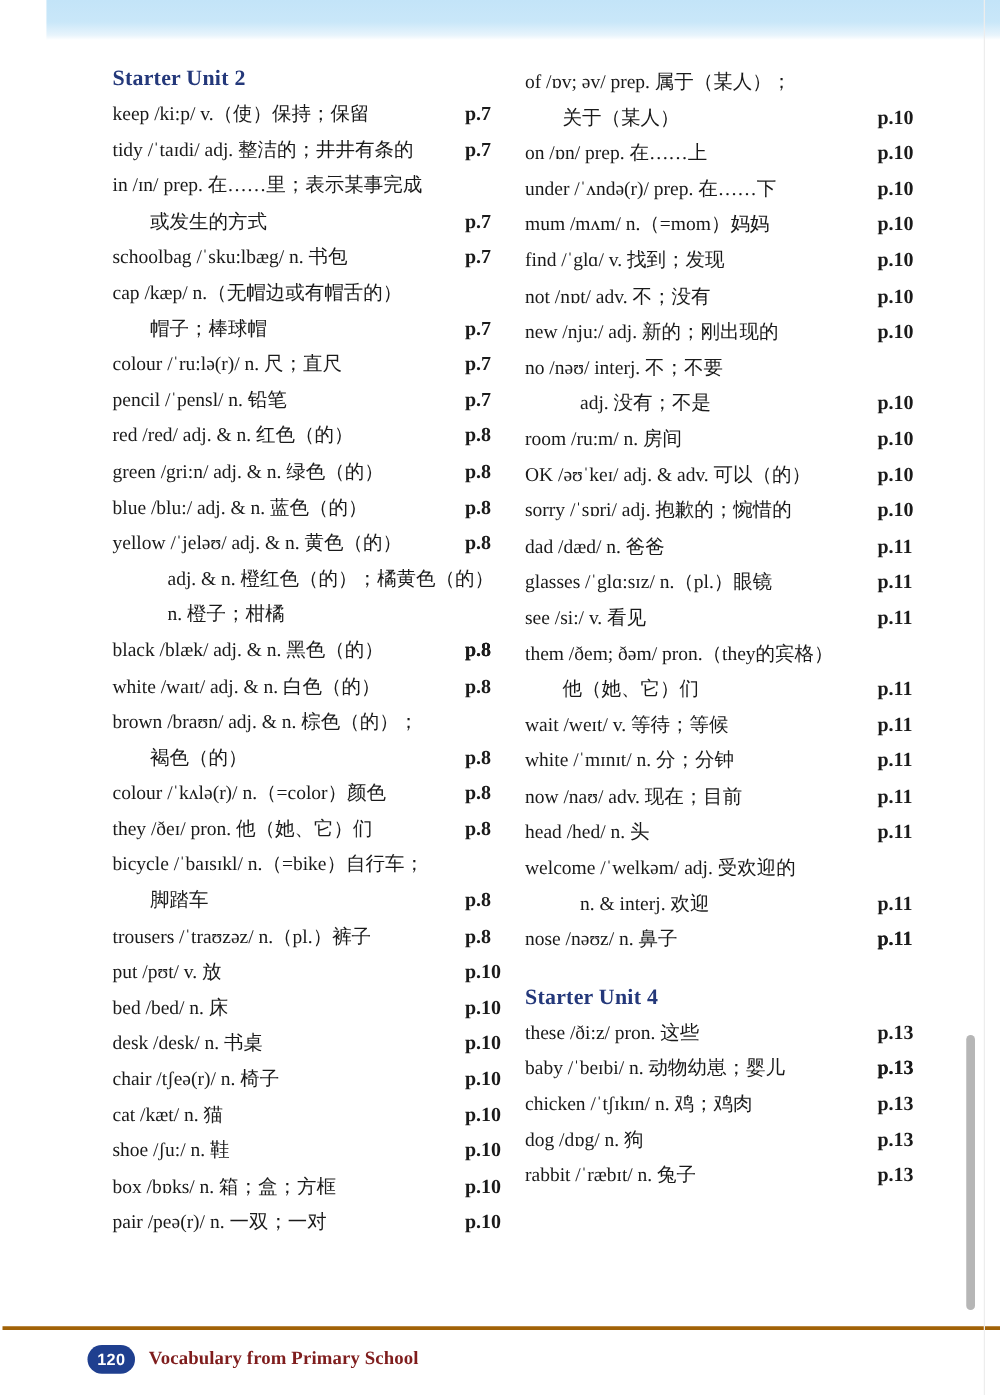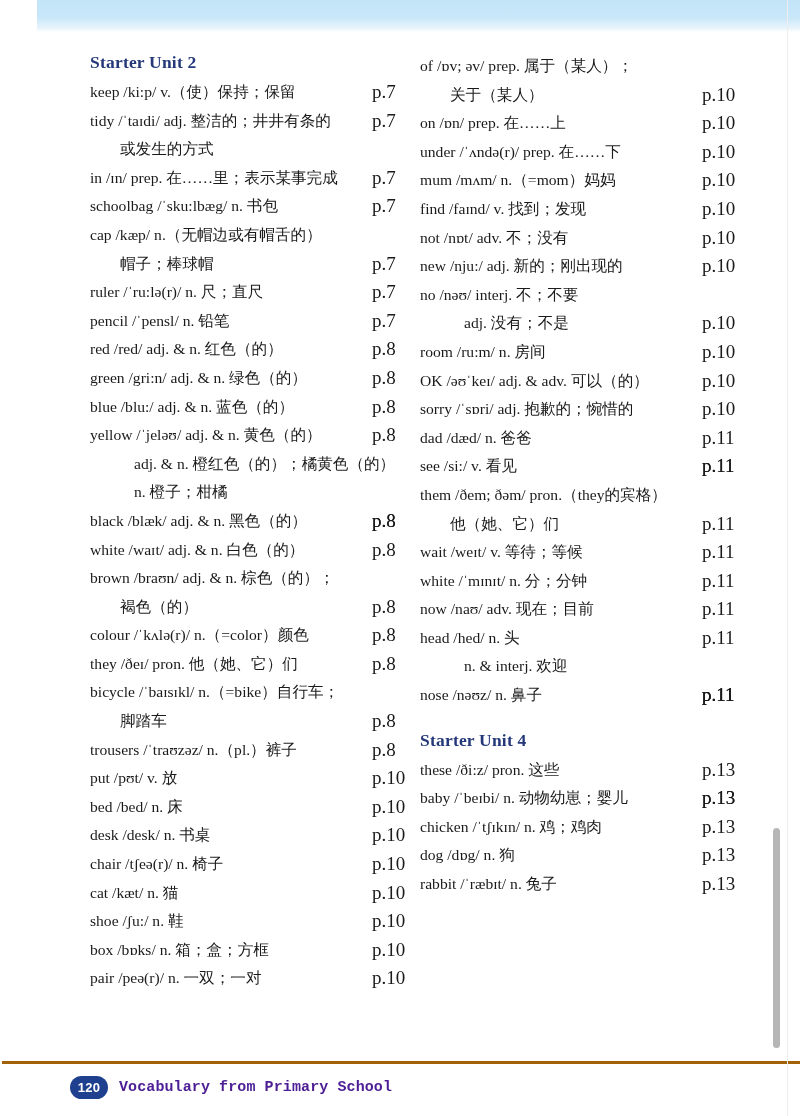--- a/index.html
+++ b/index.html
@@ -77,23 +77,24 @@
   .eline {
     white-space: nowrap;
   }
   .eline.indent  { padding-left: 30px; }
   .eline.indent2 { padding-left: 44px; }
 
   
   .pref {
     position: absolute;
     left: 282px;
-    font-size: 19px;
+    font-size: 16px;
     line-height: 28.6px;
     white-space: nowrap;
+    font-weight: bold;
   }
 
   
   .footer {
     position: absolute;
     left: 0;
     bottom: 0;
     width: 800px;
     height: 52px;
     background: #ffffff;
@@ -115,24 +116,24 @@
     color: #ffffff;
     font-family: "Liberation Sans", sans-serif;
     font-weight: bold;
     font-size: 13px;
     display: flex;
     align-items: center;
     justify-content: center;
     letter-spacing: 0.3px;
   }
   .footer-title {
-    font-family: Liberation Mono, monospace;
+    font-family: Liberation Serif, serif;
     font-weight: bold;
     font-size: 15px;
-    color: #4c1d95;
+    color: #7f1d1d;
     letter-spacing: 0.1px;
   }
 
   
   .scroll-track {
     position: absolute;
     right: 0;
     top: 0;
     width: 14px;
     height: 1116px;
@@ -169,41 +170,41 @@
             <div class="pref" style="top: 0px;">p.7</div>
           </div>
           <div class="entry">
             <div class="entry-lines">
               <div class="eline">tidy /ˈtaɪdi/ adj. 整洁的；井井有条的</div>
             </div>
             <div class="pref" style="top: 0px;">p.7</div>
           </div>
           <div class="entry">
             <div class="entry-lines">
+              <div class="eline">in /ɪn/ prep. 在……里；表示某事完成</div>
               <div class="eline indent">或发生的方式</div>
-              <div class="eline">in /ɪn/ prep. 在……里；表示某事完成</div>
             </div>
             <div class="pref" style="top: 28.6px;">p.7</div>
           </div>
           <div class="entry">
             <div class="entry-lines">
               <div class="eline">schoolbag /ˈsku:lbæg/ n. 书包</div>
             </div>
             <div class="pref" style="top: 0px;">p.7</div>
           </div>
           <div class="entry">
             <div class="entry-lines">
               <div class="eline">cap /kæp/ n.（无帽边或有帽舌的）</div>
               <div class="eline indent">帽子；棒球帽</div>
             </div>
             <div class="pref" style="top: 28.6px;">p.7</div>
           </div>
           <div class="entry">
             <div class="entry-lines">
-              <div class="eline">ruler /ˈru:lə(r)/ n. 尺；直尺</div>
+              <div class="eline">colour /ˈru:lə(r)/ n. 尺；直尺</div>
             </div>
             <div class="pref" style="top: 0px;">p.7</div>
           </div>
           <div class="entry">
             <div class="entry-lines">
               <div class="eline">pencil /ˈpensl/ n. 铅笔</div>
             </div>
             <div class="pref" style="top: 0px;">p.7</div>
           </div>
           <div class="entry">
@@ -354,21 +355,21 @@
             <div class="pref" style="top: 0px;">p.10</div>
           </div>
           <div class="entry">
             <div class="entry-lines">
               <div class="eline">mum /mʌm/ n.（=mom）妈妈</div>
             </div>
             <div class="pref" style="top: 0px;">p.10</div>
           </div>
           <div class="entry">
             <div class="entry-lines">
-              <div class="eline">find /faɪnd/ v. 找到；发现</div>
+              <div class="eline">find /ˈglɑ/ v. 找到；发现</div>
             </div>
             <div class="pref" style="top: 0px;">p.10</div>
           </div>
           <div class="entry">
             <div class="entry-lines">
               <div class="eline">not /nɒt/ adv. 不；没有</div>
             </div>
             <div class="pref" style="top: 0px;">p.10</div>
           </div>
           <div class="entry">
@@ -402,20 +403,23 @@
             </div>
             <div class="pref" style="top: 0px;">p.10</div>
           </div>
           <div class="entry">
             <div class="entry-lines">
               <div class="eline">dad /dæd/ n. 爸爸</div>
             </div>
             <div class="pref" style="top: 0px;">p.11</div>
           </div>
           <div class="entry">
+            <div class="entry-lines">
+              <div class="eline">glasses /ˈglɑ:sɪz/ n.（pl.）眼镜</div>
+            </div>
             <div class="pref" style="top: 0px;">p.11</div>
           </div>
           <div class="entry">
             <div class="entry-lines">
               <div class="eline">see /si:/ v. 看见</div>
             </div>
             <div class="pref" style="top: 0px;">p.11</div>
           </div>
           <div class="entry">
             <div class="entry-lines">
@@ -443,20 +447,21 @@
             <div class="pref" style="top: 0px;">p.11</div>
           </div>
           <div class="entry">
             <div class="entry-lines">
               <div class="eline">head /hed/ n. 头</div>
             </div>
             <div class="pref" style="top: 0px;">p.11</div>
           </div>
           <div class="entry">
             <div class="entry-lines">
+              <div class="eline">welcome /ˈwelkəm/ adj. 受欢迎的</div>
               <div class="eline indent2">n. &amp; interj. 欢迎</div>
             </div>
             <div class="pref" style="top: 28.6px;">p.11</div>
           </div>
           <div class="entry">
             <div class="pref" style="top: 0px;">p.11</div>
           </div>
           <div class="entry">
             <div class="entry-lines">
               <div class="eline">nose /nəʊz/ n. 鼻子</div>

